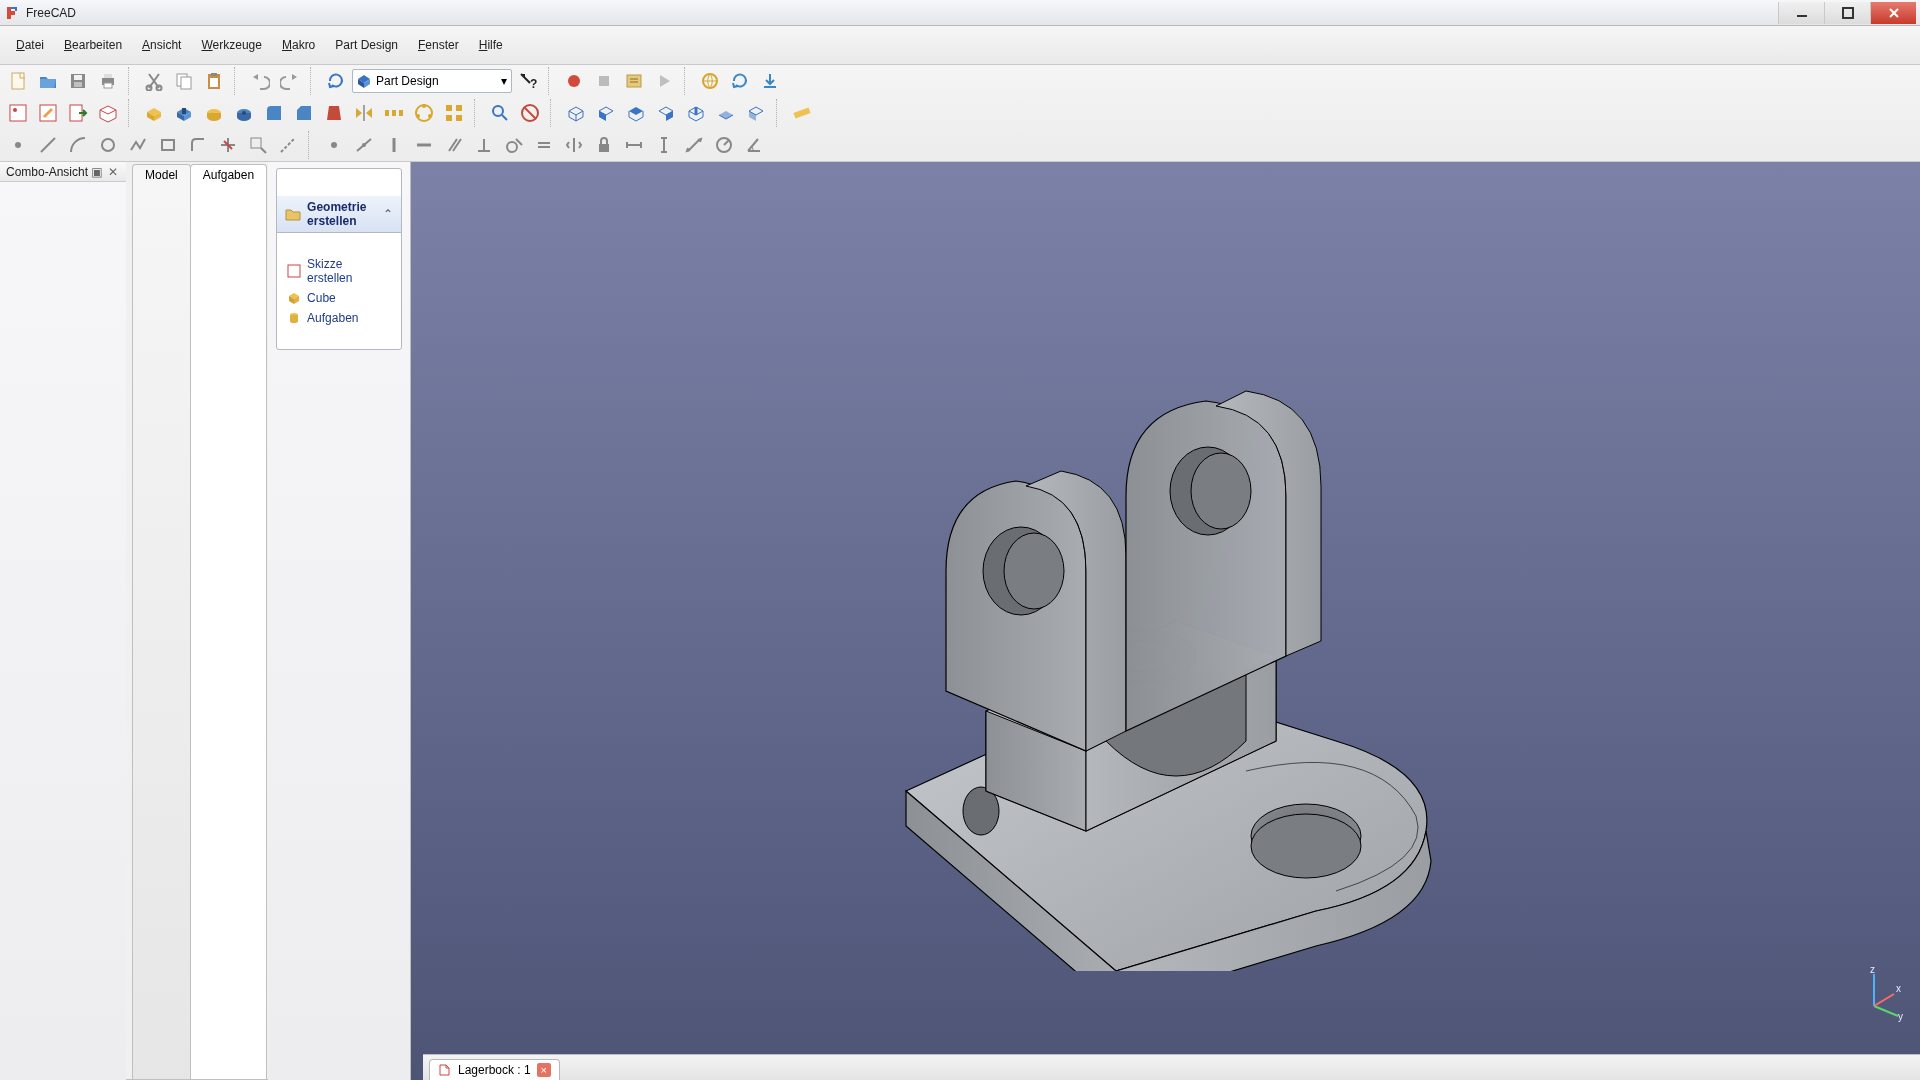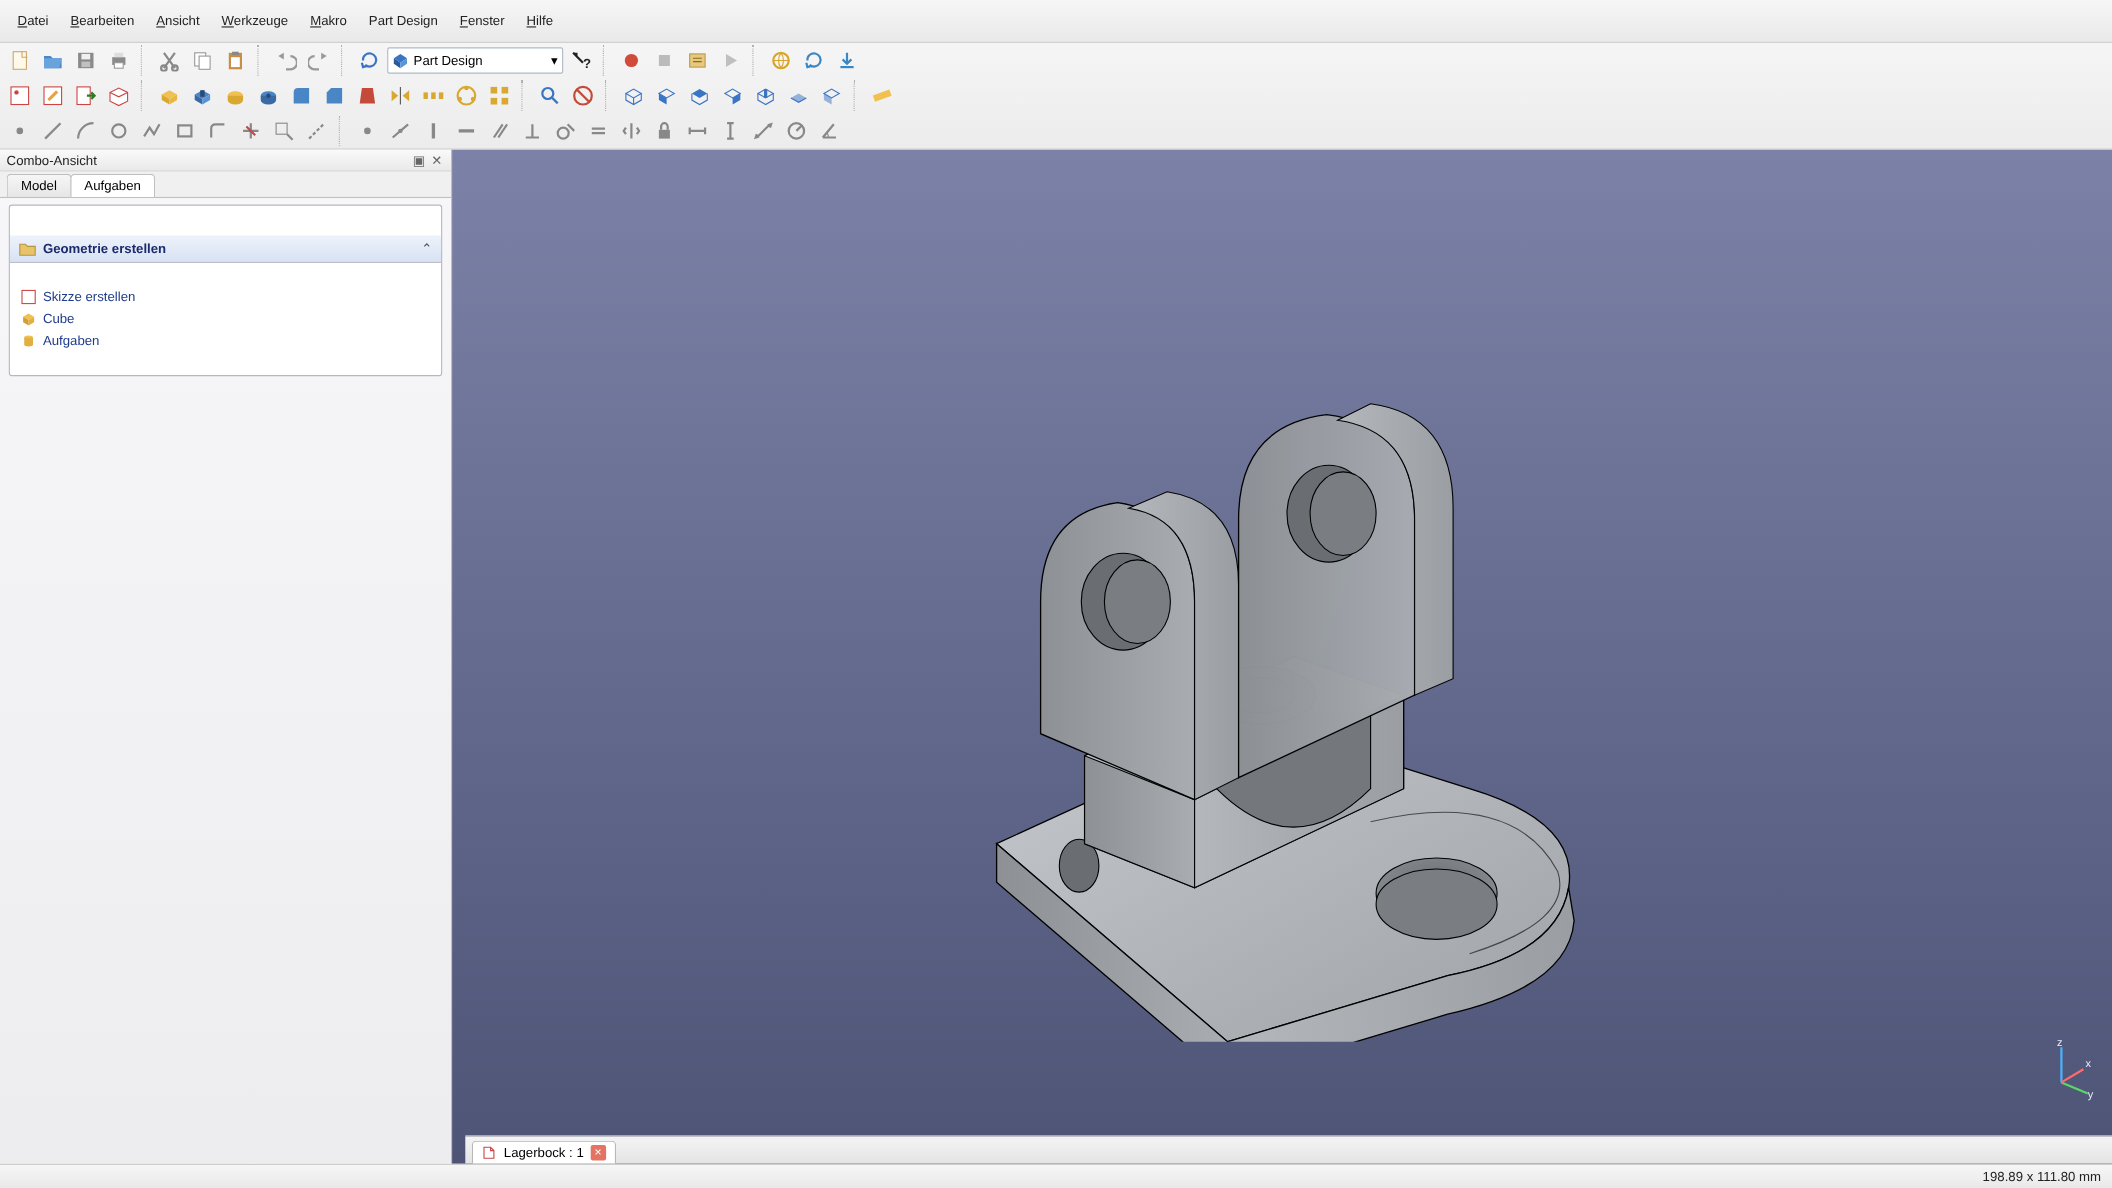--- a/index.html
+++ b/index.html
@@ -25,21 +25,21 @@
   .toolbars { background: linear-gradient(to bottom,#f5f5f5,#ececec); border-bottom: 1px solid #c9c9c9; }
   .tbrow { display: flex; align-items: center; padding: 2px 4px; gap: 2px; }
   .tbsep { width: 6px; height: 28px; margin: 0 4px; border-left: 1px dotted #b0b0b0; }
   .tb { width: 28px; height: 28px; display: inline-flex; align-items: center; justify-content: center; border-radius: 3px; }
   .wb-select { height: 24px; display: inline-flex; align-items: center; border: 1px solid #aeb9c4; background: #fff; border-radius: 2px; padding: 0 18px 0 3px; position: relative; min-width: 160px; }
   .wb-select .caret { position: absolute; right: 4px; top: 50%; transform: translateY(-50%); }
   .wb-select .wb-icon { width: 16px; height: 16px; margin-right: 4px; }
 
   
   .body { flex: 1; display: flex; position: relative; overflow: hidden; }
-  .sidebar { width: 411px; background: linear-gradient(to bottom, #f7f7f9, #ededf0); border-right: 1px solid #bdbdbd; display: flex; flex-direction: column; }
+  .sidebar { width: 411px; background: linear-gradient(to bottom, #f7f7f9, #ededf0); border-right: 1px solid #bdbdbd; display: flex; flex-direction: row; }
   .panel-header { height: 20px; background: linear-gradient(to bottom,#fafafa,#e9e9e9); border-bottom: 1px solid #cbcbcb; display:flex; align-items:center; padding:0 6px; }
   .panel-header .ptitle { flex:1; color:#222; }
   .panel-header .pbtn { width:14px; height:14px; margin-left:2px; display:inline-flex; align-items:center; justify-content:center; color:#666; }
 
   .tabs { display:flex; border-bottom:1px solid #bfbfbf; background:#f0f0f0; padding: 2px 2px 0 6px; }
   .tab { padding: 3px 12px; border: 1px solid #bfbfbf; border-bottom: none; background: linear-gradient(to bottom,#f6f6f6,#e6e6e6); margin-right: -1px; border-top-left-radius:4px; border-top-right-radius:4px; }
   .tab.active { background: #fff; position: relative; z-index: 1; }
 
   .task-panel { flex:1; padding:6px 8px; }
   .task-group { border: 1px solid #b7b7c0; border-radius:3px; background: #fff; overflow:hidden; }
@@ -64,20 +64,47 @@
   .doc-tab .close-x { width:14px; height:14px; background:#e57364; color:#fff; font-size:11px; line-height:14px; text-align:center; border-radius:2px; }
 
   
   .statusbar { height:22px; background: linear-gradient(to bottom,#f6f6f6,#e9e9e9); border-top:1px solid #c9c9c9; display:flex; align-items:center; justify-content:flex-end; padding:0 10px; color:#222; }
 </style>
 </head>
 <body>
 
 <div class="window">
 
+  <div class="titlebar">
+    <span class="app-icon">
+      <svg width="16" height="16" viewBox="0 0 16 16">
+        <path d="M3 2h4v4h4v4h-4v4H3V2z" fill="#d64a3a"></path>
+        <path d="M7 2h6v4h-2V4H7V2z" fill="#3a74c4"></path>
+      </svg>
+    </span>
+    <span class="title-text">FreeCAD</span>
+    <span class="spacer"></span>
+    <div class="win-btns">
+      <div class="win-btn">
+        <svg width="12" height="12">
+            <rect x="1" y="8" width="10" height="2" fill="#333"></rect>
+          </svg>
+      </div>
+      <div class="win-btn">
+        <svg width="12" height="12">
+            <rect x="1" y="1" width="10" height="10" fill="none" stroke="#333" stroke-width="2"></rect>
+          </svg>
+      </div>
+      <div class="win-btn close">
+        <svg width="12" height="12">
+            <path d="M2 2L10 10M10 2L2 10" stroke="#fff" stroke-width="2"></path>
+          </svg>
+      </div>
+    </div>
+  </div>
 
   <div class="menubar">
     <span class="mi"><span class="mn">D</span>atei</span>
     <span class="mi"><span class="mn">B</span>earbeiten</span>
     <span class="mi"><span class="mn">A</span>nsicht</span>
     <span class="mi"><span class="mn">W</span>erkzeuge</span>
     <span class="mi"><span class="mn">M</span>akro</span>
     <span class="mi">Part Design</span>
     <span class="mi"><span class="mn">F</span>enster</span>
     <span class="mi"><span class="mn">H</span>ilfe</span>
@@ -638,16 +665,13 @@
                 <path d="M8 2v3h3" fill="none" stroke="#c44"></path>
               </svg>
           </span>
           <span>Lagerbock : 1</span>
           <span class="close-x">×</span>
         </div>
       </div>
     </div>
   </div>
 
-  <div class="statusbar">
-    <span>198.89 x 111.80 mm</span>
-  </div>
 </div>
 
 </body></html>

